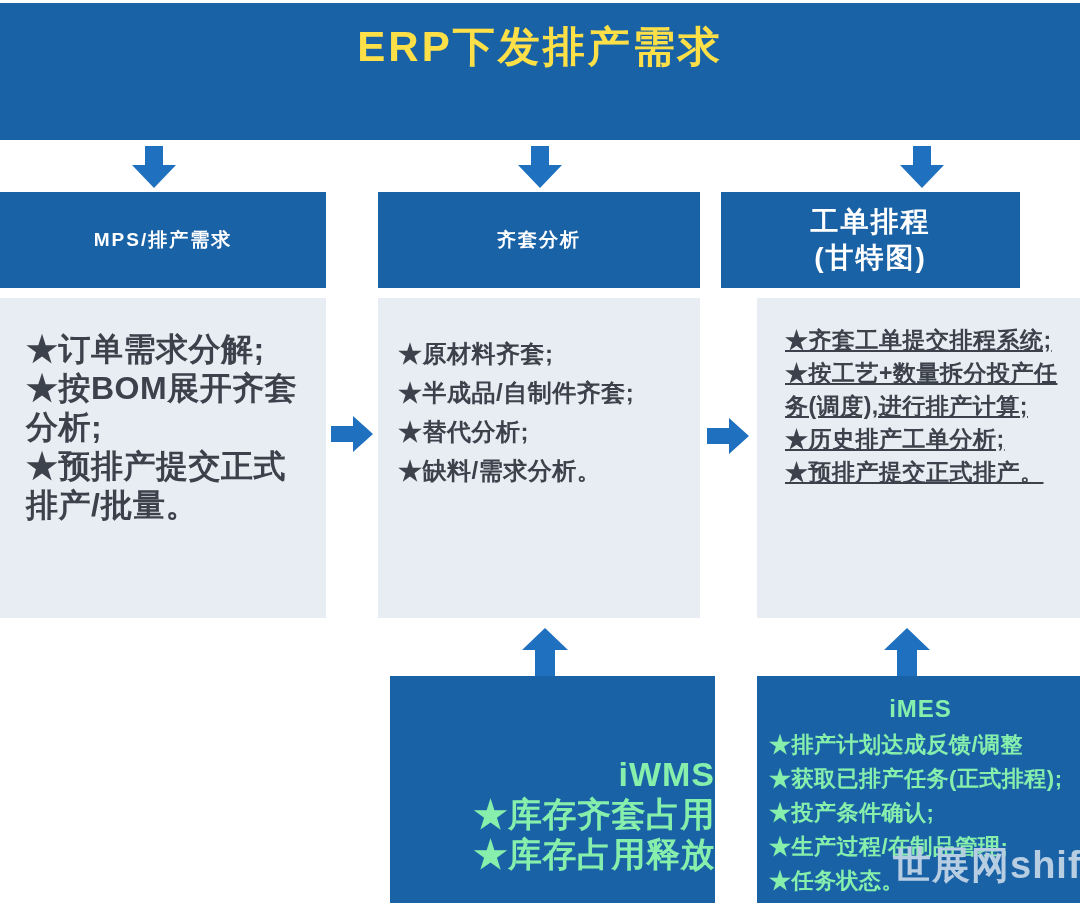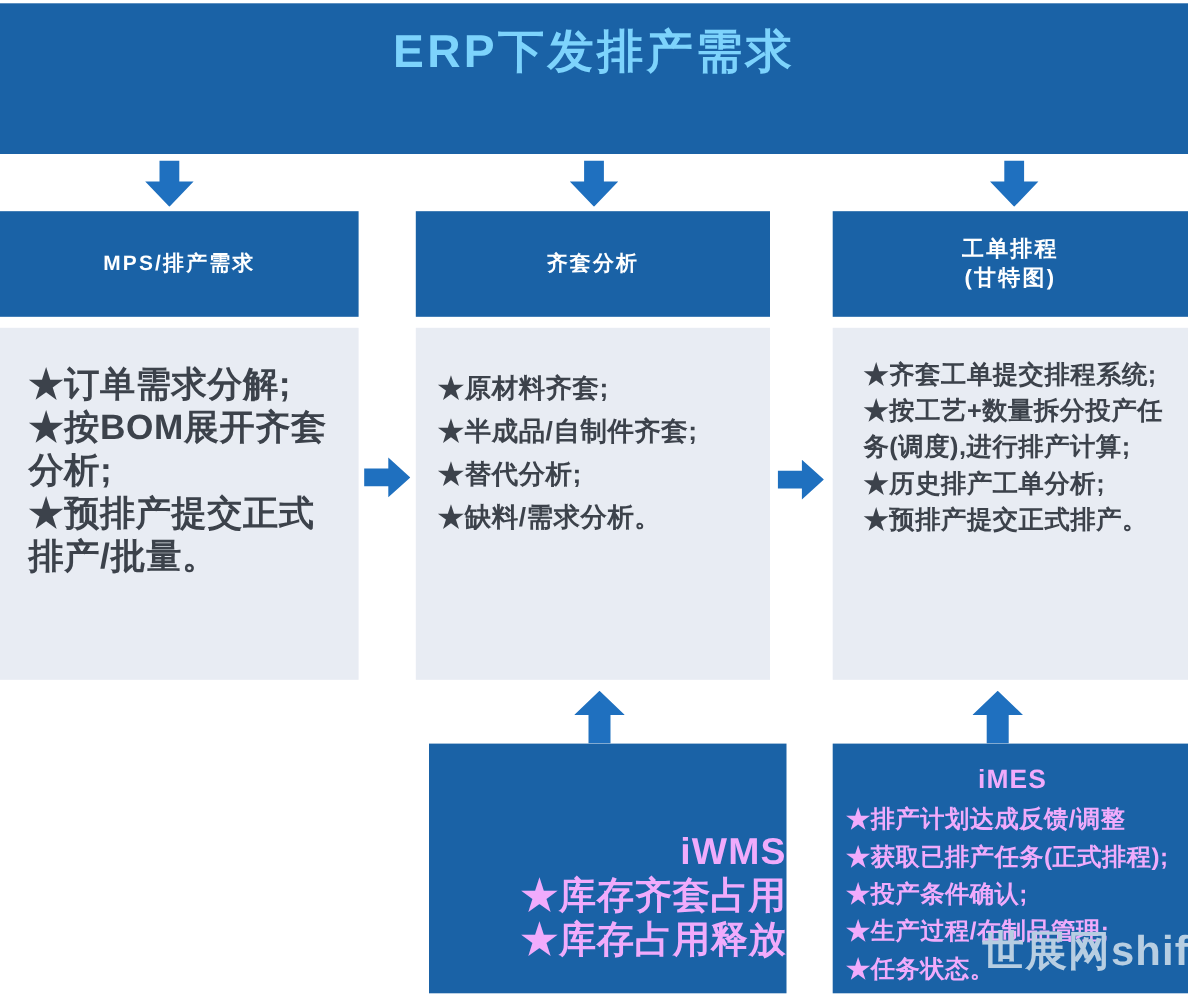--- a/index.html
+++ b/index.html
@@ -19,21 +19,21 @@
     overflow: hidden;
     font-family: "Liberation Sans", sans-serif;
   }
 
   
   .banner {
     position: absolute;
     left: 0; top: 3px;
     width: 1080px; height: 137px;
     background: var(--blue);
-    color: #7dd3fc;
+    color: #fde047;
     text-align: center;
   }
   .banner-title {
     margin-top: 18px;
     font-size: 42px;
     font-weight: bold;
     letter-spacing: 3px;
     line-height: 52px;
   }
   .banner-subtitle {
@@ -60,41 +60,41 @@
     justify-content: center;
     text-align: center;
     font-size: 19px;
     font-weight: bold;
     letter-spacing: 2px;
     white-space: pre-line;
     line-height: 1.3;
   }
   .colhead.h1 { left: 0;     width: 326px; }
   .colhead.h2 { left: 378px; width: 322px; text-align: center; }
-  .colhead.h3 { left: 757px; width: 323px; font-size: 20px; }
+  .colhead.h3 { left: 721px; width: 299px; font-size: 28px; }
 
   
   .colbody {
     position: absolute;
     top: 298px; height: 320px;
     background: var(--light);
     color: var(--text_dark);
     font-weight: 600;
   }
   .colbody.b1 { left: 0;     width: 326px; padding: 32px 20px 0 26px; font-size: 32px; line-height: 39px; }
   .colbody.b2 { left: 378px; width: 322px; padding: 36px 16px 0 20px; font-size: 24px; line-height: 39px; }
-  .colbody.b3 { left: 757px; width: 323px; padding: 26px 12px 16px 28px; font-size: 23px; line-height: 33px; }
+  .colbody.b3 { left: 757px; width: 323px; padding: 26px 12px 16px 28px; font-size: 23px; line-height: 33px; text-decoration: underline; }
   .colbody .item { letter-spacing: 0.5px; }
 
   
   .botbox {
     position: absolute;
     top: 676px; height: 227px;
     background: var(--blue);
-    color: #f0abfc;
+    color: #86efac;
     font-weight: 600;
   }
   .botbox.wms {
     left: 390px; width: 325px;
     text-align: right;
     padding-top: 78px;
     font-size: 34px;
     line-height: 40px;
   }
   .botbox.mes {

